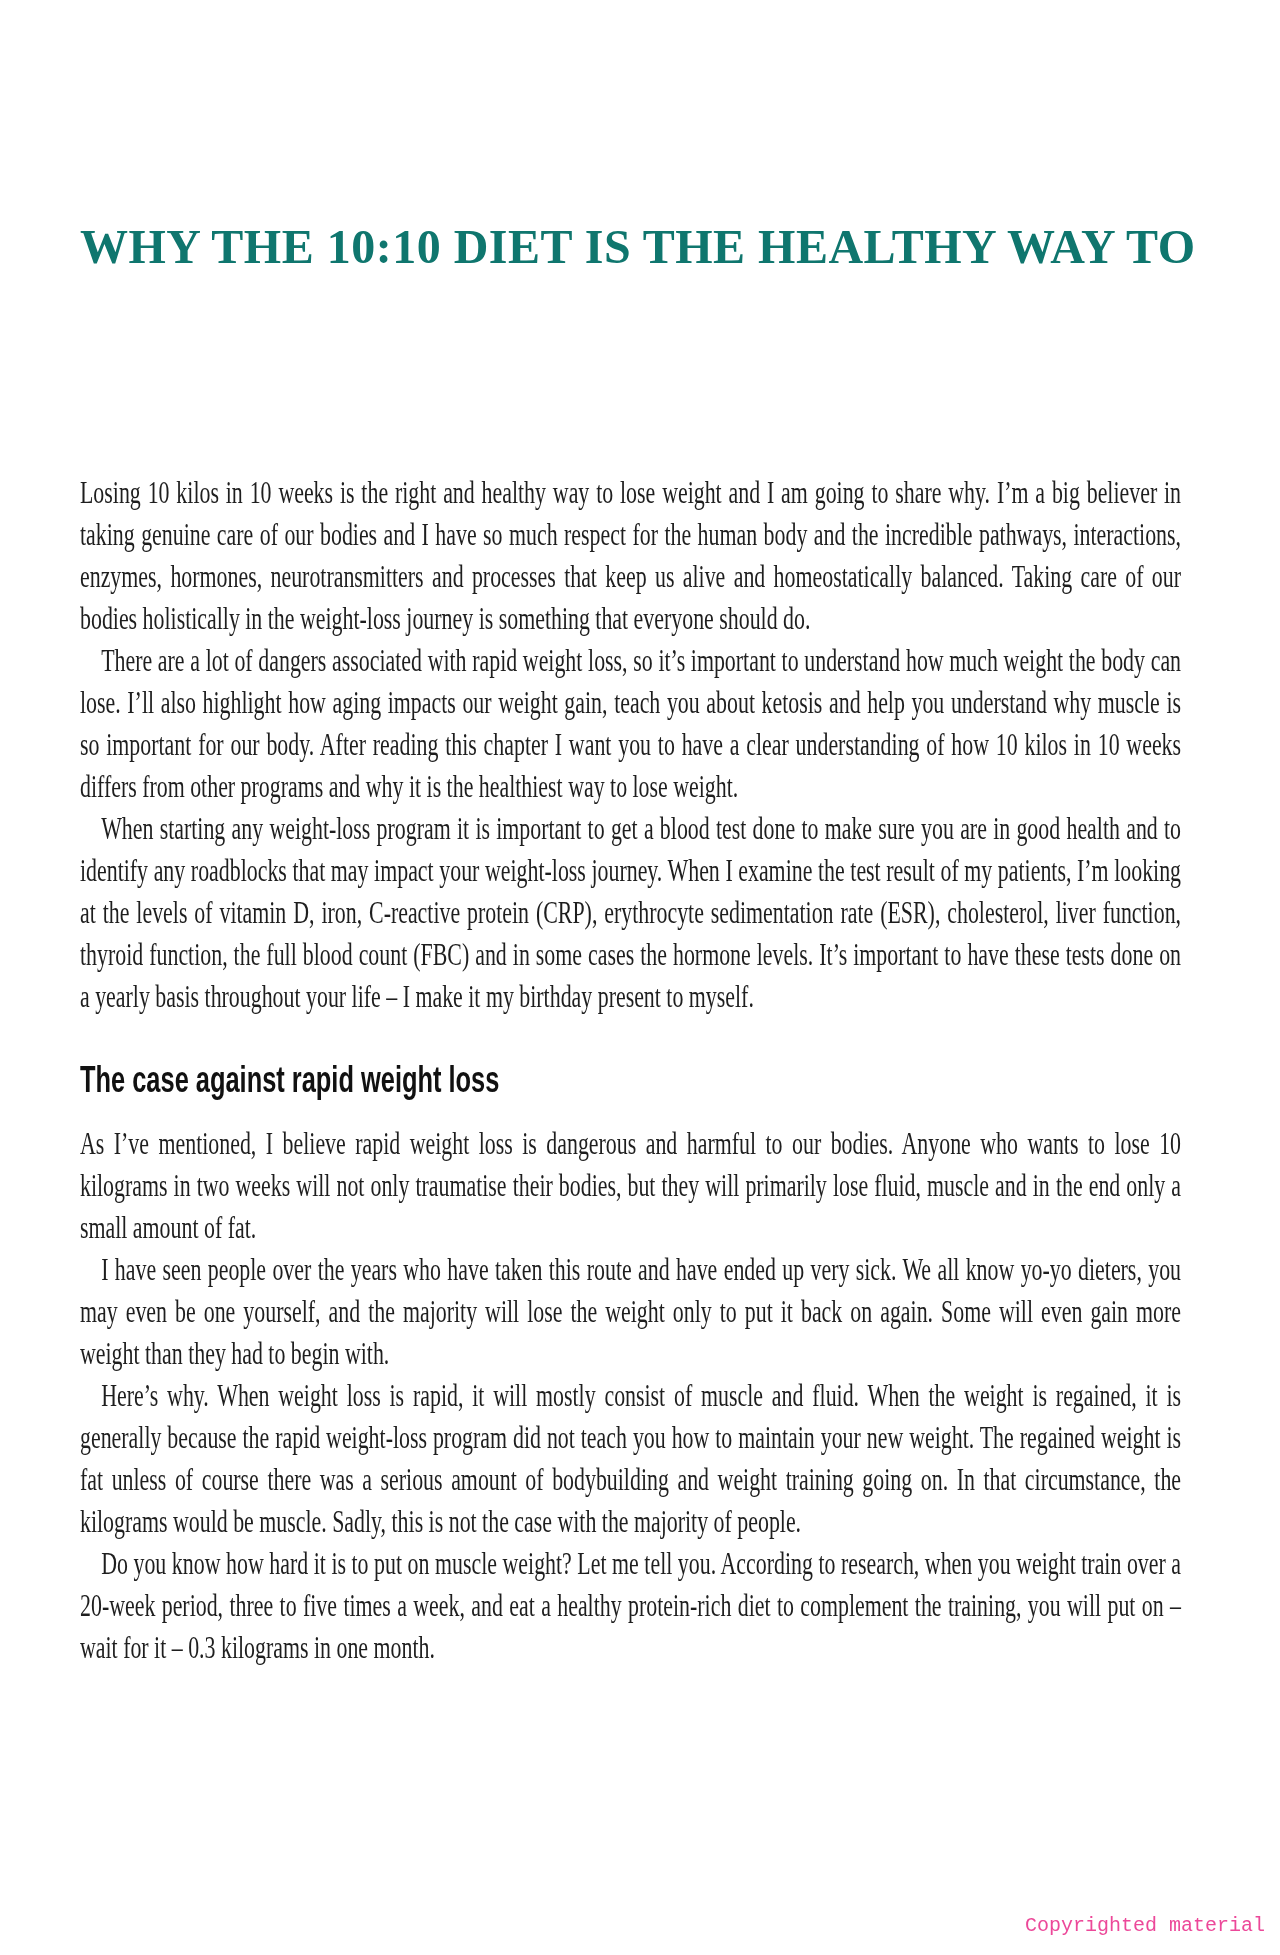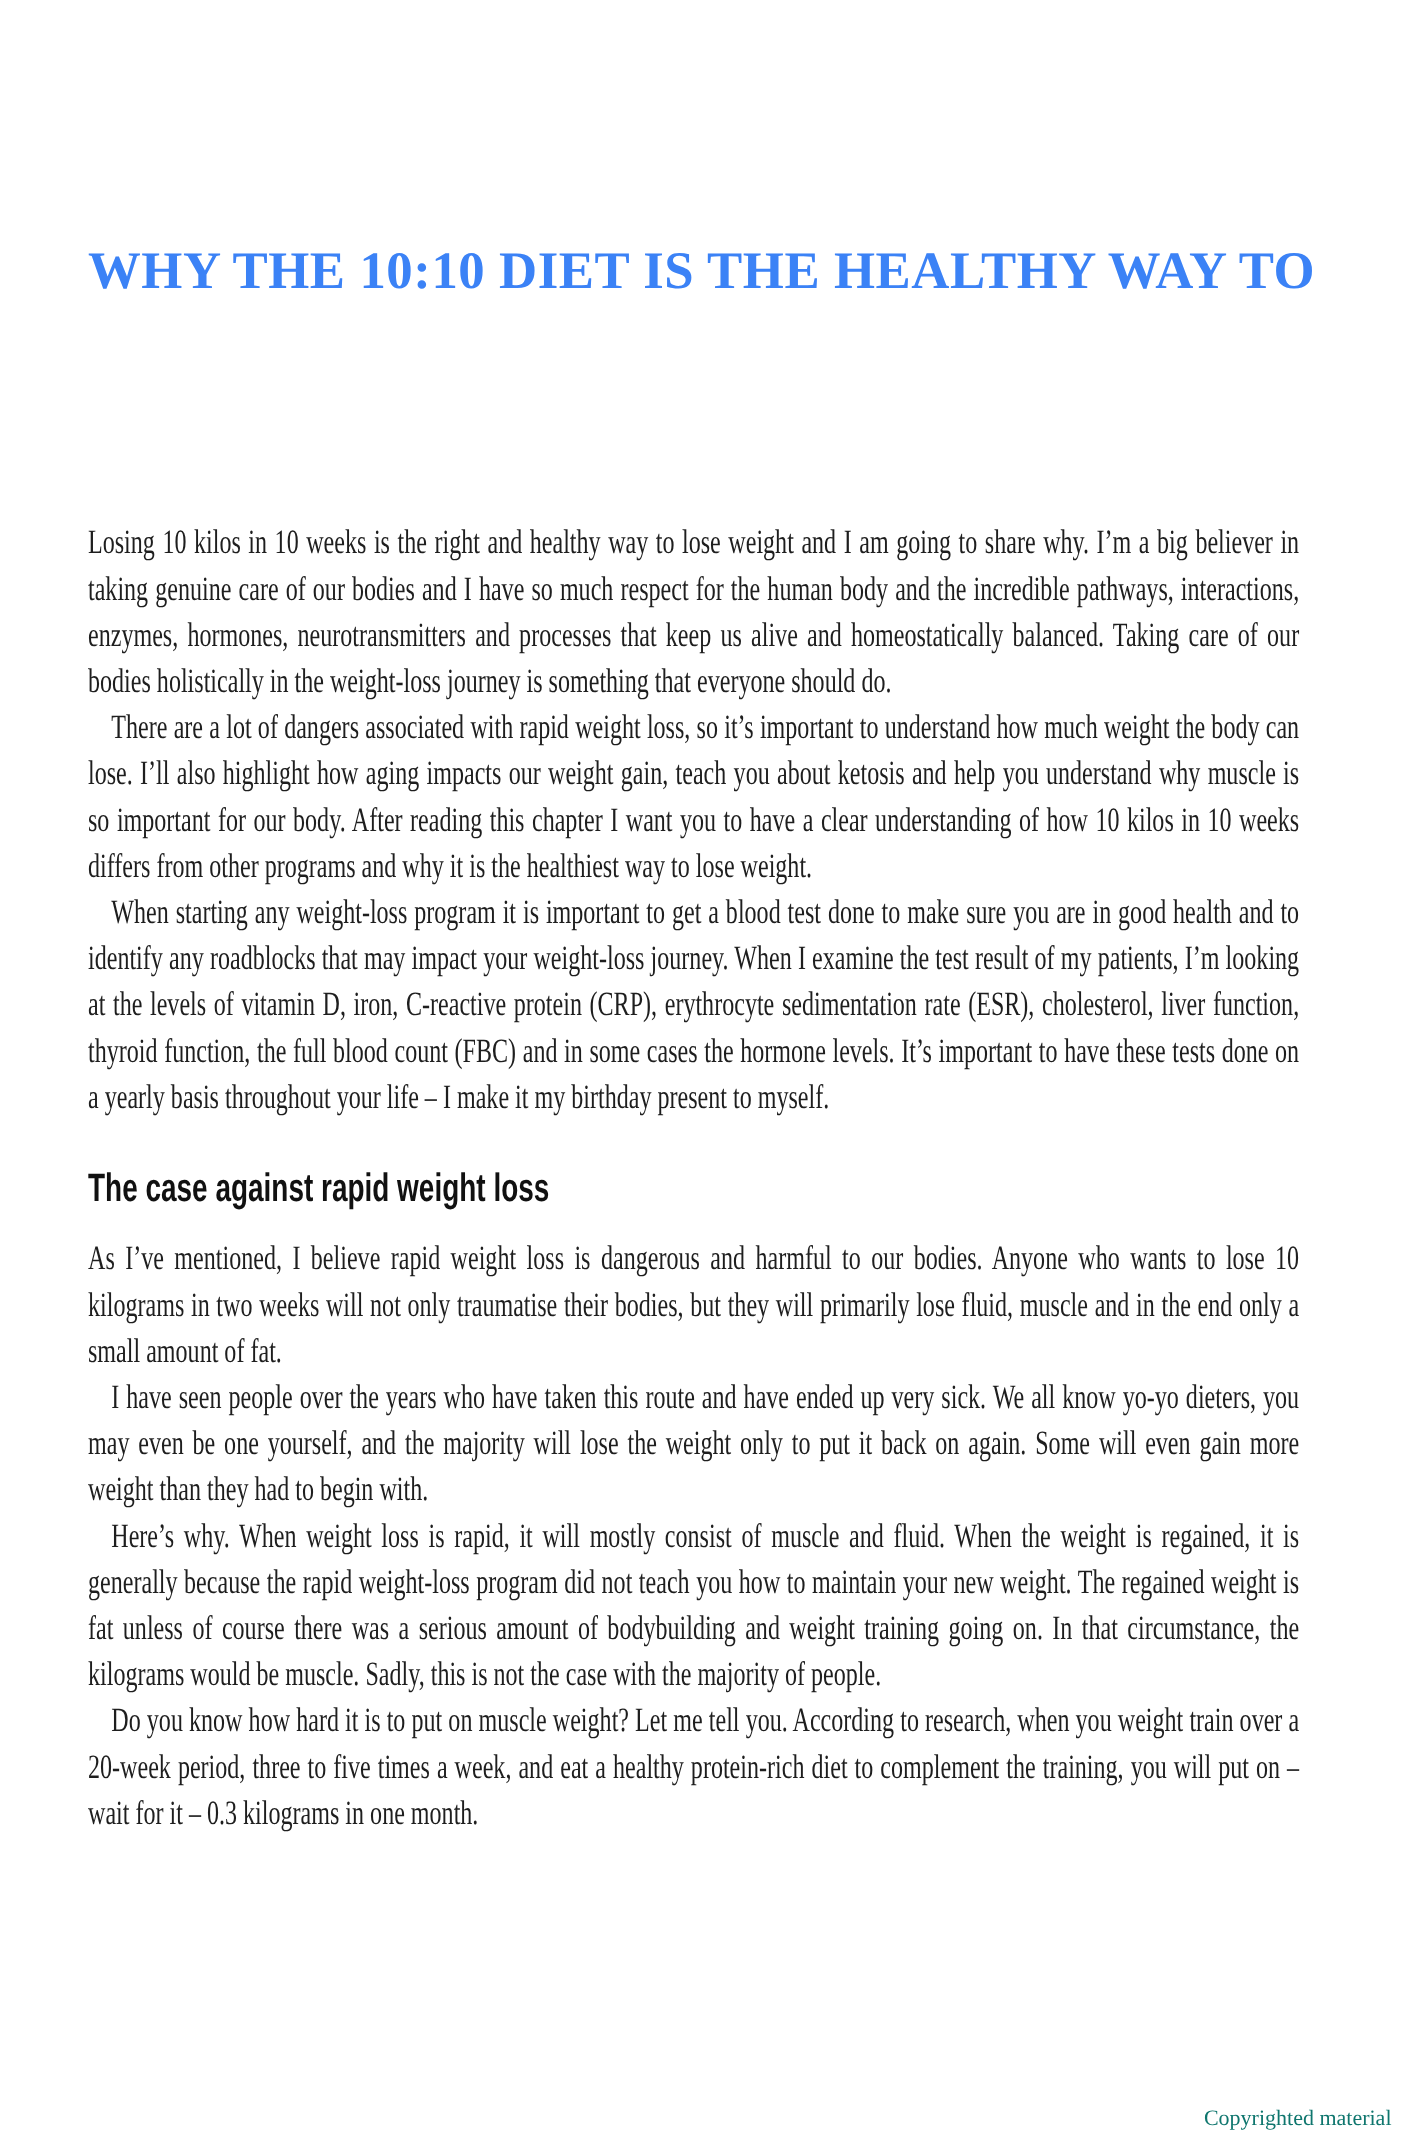--- a/index.html
+++ b/index.html
@@ -19,21 +19,21 @@
     top: 221px;
     left: 80px;
     width: 1101px;
     margin: 0;
     text-align: center;
     font-family: "Liberation Serif", serif;
     font-weight: bold;
     font-size: 48px;
     line-height: 52px;
     letter-spacing: 0.5px;
-    color: #3b82f6;
+    color: #0f766e;
   }
   .title-line { display: block; white-space: nowrap; }
 
   
   .body-text {
     position: absolute;
     top: 472px;
     left: 80px;
     width: 1560px;
     transform: scaleX(0.7058);
@@ -57,24 +57,24 @@
     line-height: 44px;
     color: #111111;
     text-align: left;
     letter-spacing: 0;
   }
 
   .watermark {
     position: absolute;
     top: 1914px;
     right: 15px;
-    font-family: Liberation Serif, serif;
+    font-family: Liberation Mono, monospace;
     font-size: 20px;
     line-height: 24px;
-    color: #0f766e;
+    color: #ec4899;
     text-align: center;
   }
 </style>
 </head>
 <body>
 
 <div class="page">
 
   <h1 class="chapter-title">
     <span class="title-line">WHY THE 10:10 DIET IS THE HEALTHY WAY TO</span>

